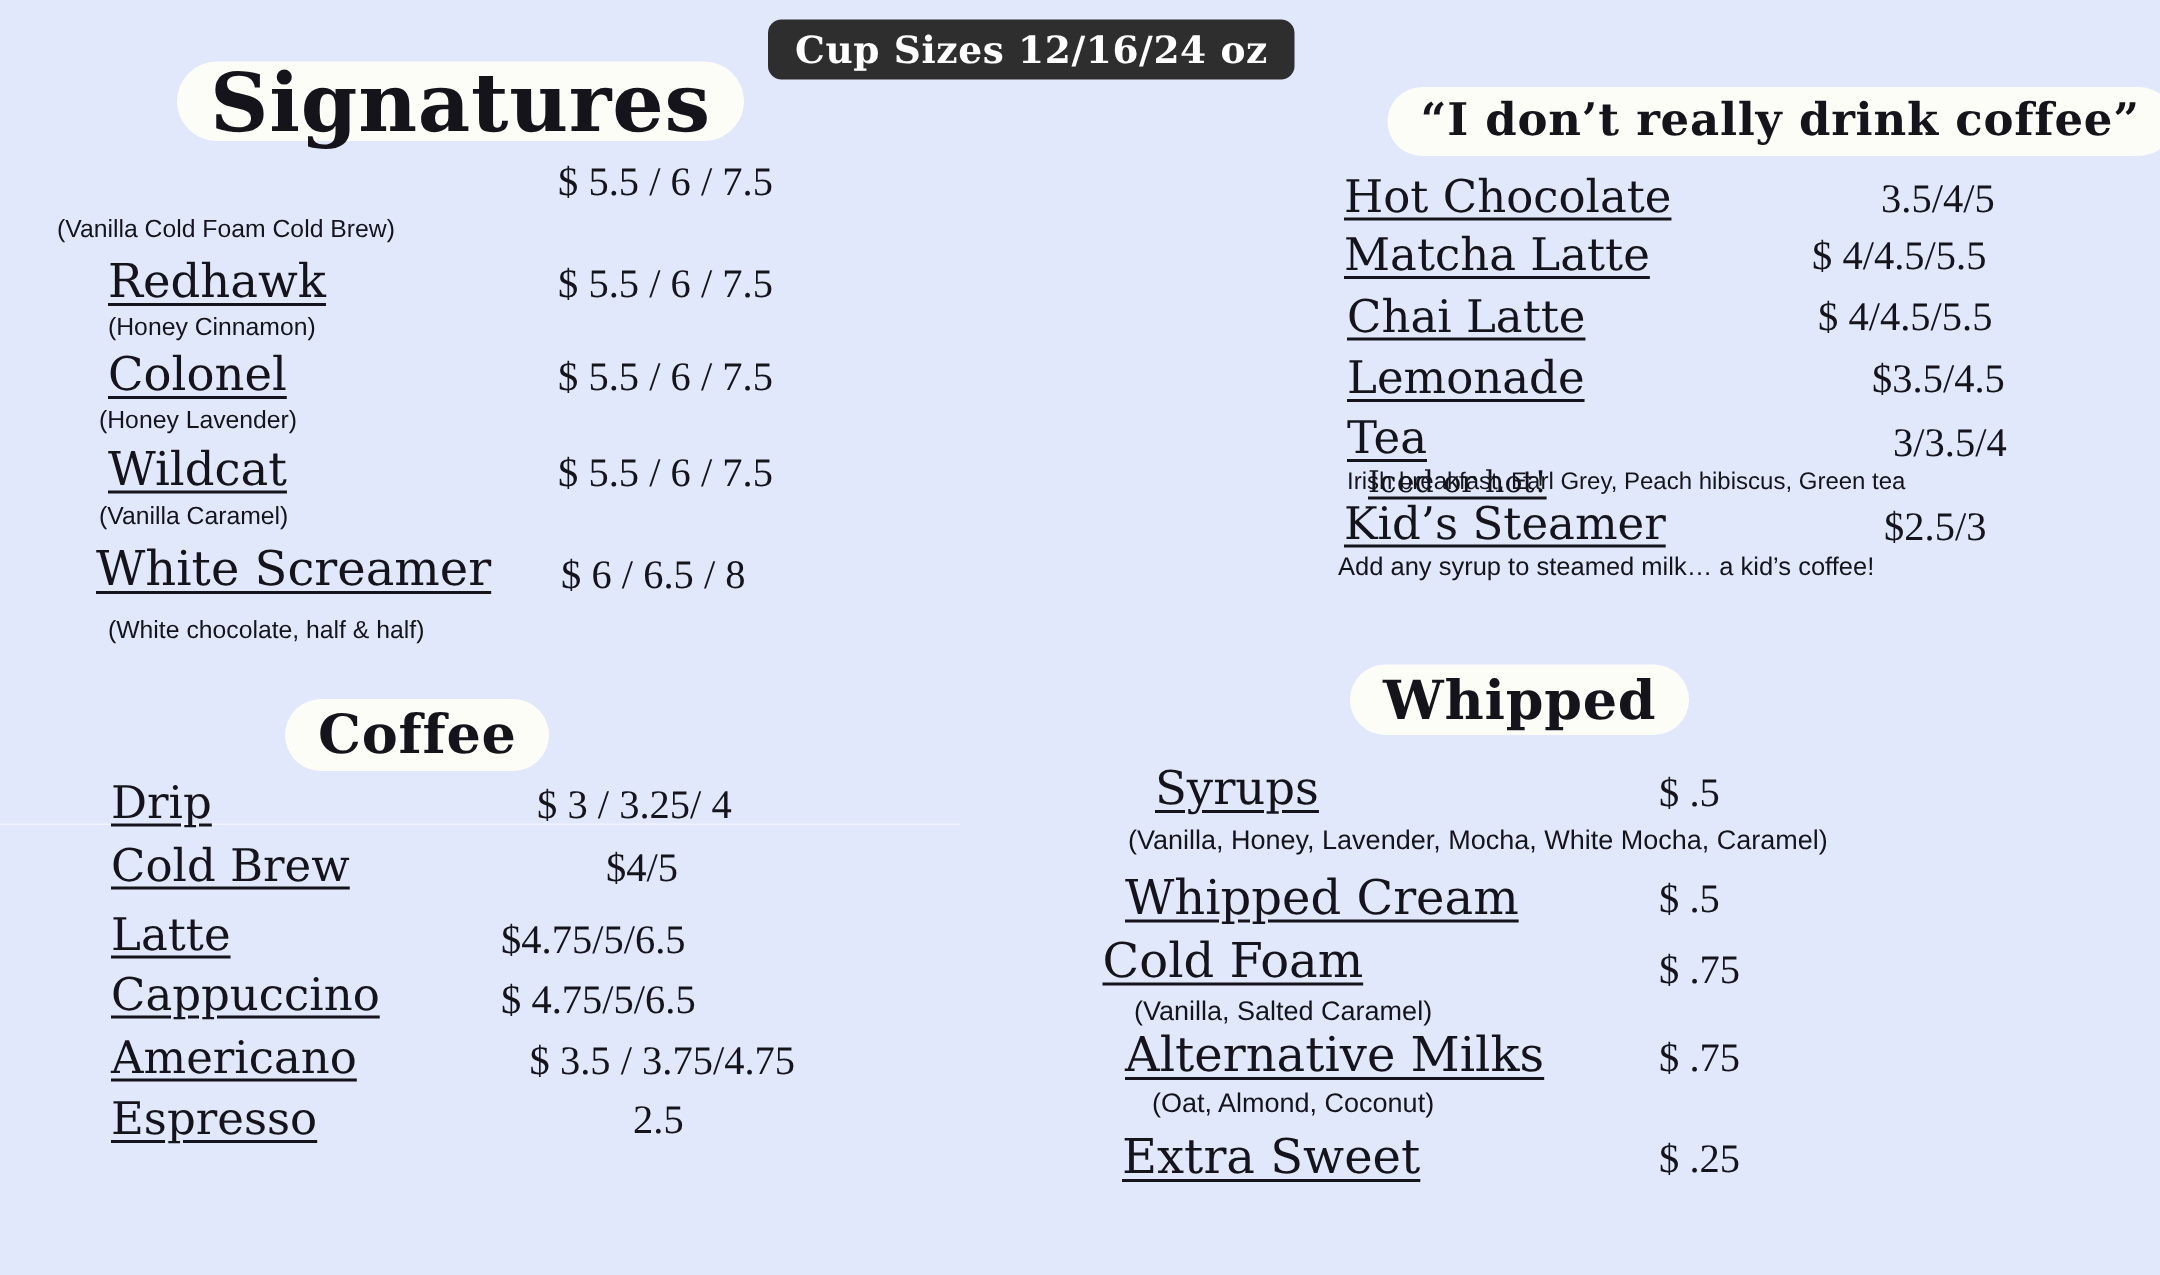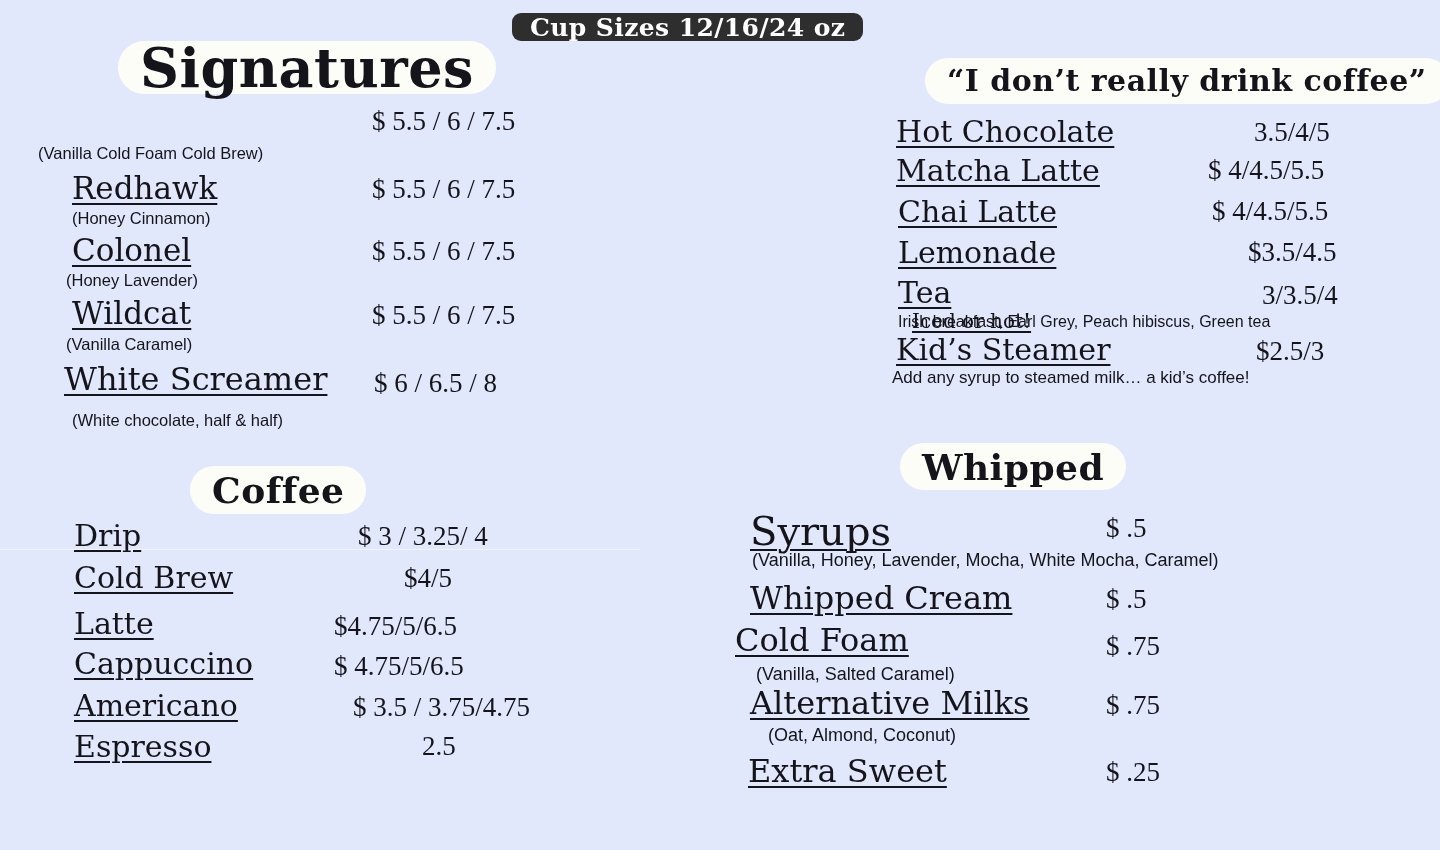--- a/index.html
+++ b/index.html
@@ -47,21 +47,21 @@
     font-weight: bold;
     letter-spacing: 0.5px;
     line-height: 1;
     white-space: nowrap;
   }
 
   .cup-banner {
     position: absolute;
     left: 512px;
     top: 13px;
-    height: 28px;
+    height: 40px;
     background: #2e2e2e;
     border-radius: 9px;
     display: flex;
     align-items: center;
     justify-content: center;
     padding: 0 18px;
     box-sizing: border-box;
   }
   .cup-banner span {
     color: #ffffff;
@@ -252,21 +252,21 @@
     <div class="abs item-price" style="left:1256px; top:336px;">$2.5/3</div>
     <div class="abs item-sub" style="left:892px; top:368px; font-size:17px;">Add any syrup to steamed milk… a kid’s coffee!</div>
   </div>
 
   <div class="pill" id="pill-extras">
     <span class="pill-title">Whipped</span>
   </div>
 
   <div class="section" id="sec-extras">
     <div class="abs" style="left:750px; top:510px;">
-      <span class="item-name" style="font-size:40px;">Syrups</span>
+      <span class="item-name" style="font-size:31px;margin-left:20px;">Syrups</span>
     </div>
     <div class="abs item-price" style="left:1106px; top:513px;">$ .5</div>
     <div class="abs item-sub" style="left:752px; top:550px; font-size:18px;">(Vanilla, Honey, Lavender, Mocha, White Mocha, Caramel)</div>
 
     <div class="abs" style="left:750px; top:581px;">
       <span class="item-name" style="font-size:32px;">Whipped Cream</span>
     </div>
     <div class="abs item-price" style="left:1106px; top:584px;">$ .5</div>
 
     <div class="abs" style="left:735px; top:623px;">

